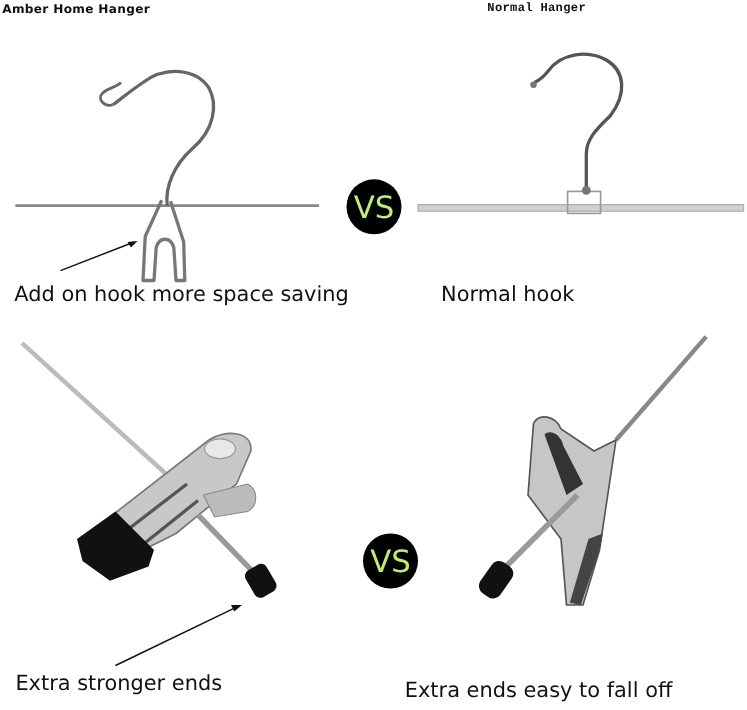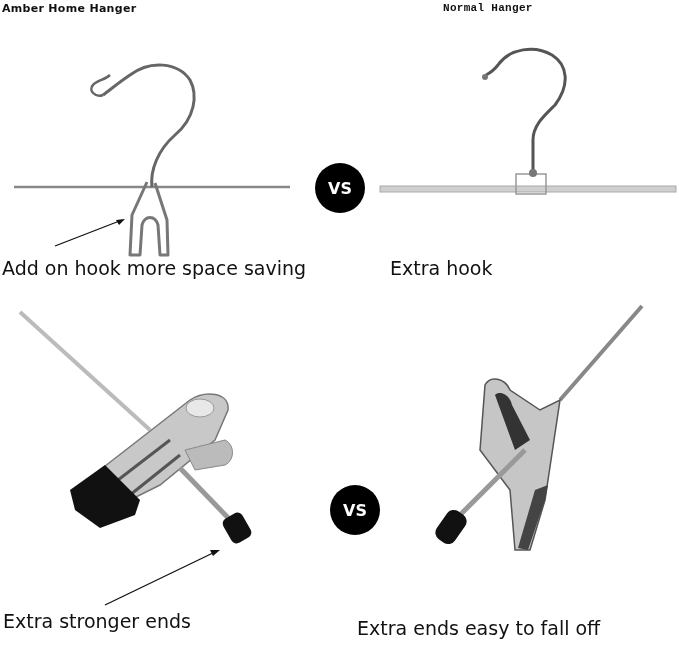--- a/index.html
+++ b/index.html
@@ -1,20 +1,20 @@
 <!DOCTYPE html>
 <html><head>
 <meta charset="utf-8">
 <style>
   html, body { margin: 0; padding: 0; background: #ffffff; }
   body { width: 679px; height: 645px; position: relative; overflow: hidden; font-family: "DejaVu Sans", "Liberation Sans", sans-serif; color: #111; }
   .abs { position: absolute; }
   .title { font-size: 11px; font-weight: bold; letter-spacing: 0.3px; white-space: nowrap; }
-  .caption { font-size: 19px; font-weight: normal; white-space: nowrap; }
-  .vs { width: 50px; height: 50px; border-radius: 50%; background: #000; color: #ffffff; display: flex; align-items: center; justify-content: center; font-size: 16px; font-weight: bold; letter-spacing: 0; }
+  .caption { font-size: 19px; font-weight: normal; white-space: nowrap; margin-left: 11px; }
+  .vs { width: 50px; height: 50px; border-radius: 50%; background: #000; color: #bef264; display: flex; align-items: center; justify-content: center; font-size: 28px; font-weight: normal; letter-spacing: 0; }
   svg { position: absolute; overflow: visible; }
 </style>
 </head>
 <body>
 
 <div class="abs title" style="left:2px; top:2px;">Amber Home Hanger</div>
 <div class="abs title" style="left:443px; top:2px;font-family:Liberation Mono, monospace;">Normal Hanger</div>
 
 <svg style="left:0; top:50px;" width="300" height="210" viewBox="0 0 300 210">
   <line x1="14" y1="137" x2="290" y2="137" stroke="#888" stroke-width="2.5"></line>
@@ -32,21 +32,21 @@
 
 <svg style="left:370px; top:40px;" width="309" height="170" viewBox="0 0 309 170">
   <rect x="10" y="146" width="296" height="6" fill="#cfcfcf" stroke="#aaa" stroke-width="1"></rect>
   <rect x="146" y="134" width="30" height="20" fill="none" stroke="#999" stroke-width="1.5"></rect>
   <path d="M163 134 L163 100 C163 85, 175 75, 185 65 C200 45, 198 25, 182 15 C165 5, 140 8, 128 25 C124 30, 120 33, 116 35" fill="none" stroke="#555" stroke-width="3"></path>
   <circle cx="115" cy="37" r="3" fill="#777"></circle>
   <circle cx="163" cy="133" r="4" fill="#777"></circle>
 </svg>
 
 <div class="abs caption" style="left:2px; top:257px;">Add on hook more space saving</div>
-<div class="abs caption" style="left:390px; top:257px;">Extra hook</div>
+<div class="abs caption" style="left:390px; top:257px;">Normal hook</div>
 
 <svg style="left:0; top:300px;" width="300" height="310" viewBox="0 0 300 310">
   <line x1="20" y1="12" x2="150" y2="130" stroke="#bbb" stroke-width="4"></line>
 
   <path d="M100 170 L190 100 C205 90, 230 92, 228 110 L215 140 L160 185 L110 210 Z" fill="#c8c8c8" stroke="#777" stroke-width="1.5"></path>
   <ellipse cx="200" cy="108" rx="14" ry="9" fill="#e8e8e8" stroke="#999"></ellipse>
   <line x1="118" y1="180" x2="170" y2="140" stroke="#555" stroke-width="3"></line>
   <line x1="130" y1="195" x2="180" y2="155" stroke="#555" stroke-width="3"></line>
 
   <path d="M70 190 L105 165 L140 200 L135 215 L100 228 L75 210 Z" fill="#111"></path>

